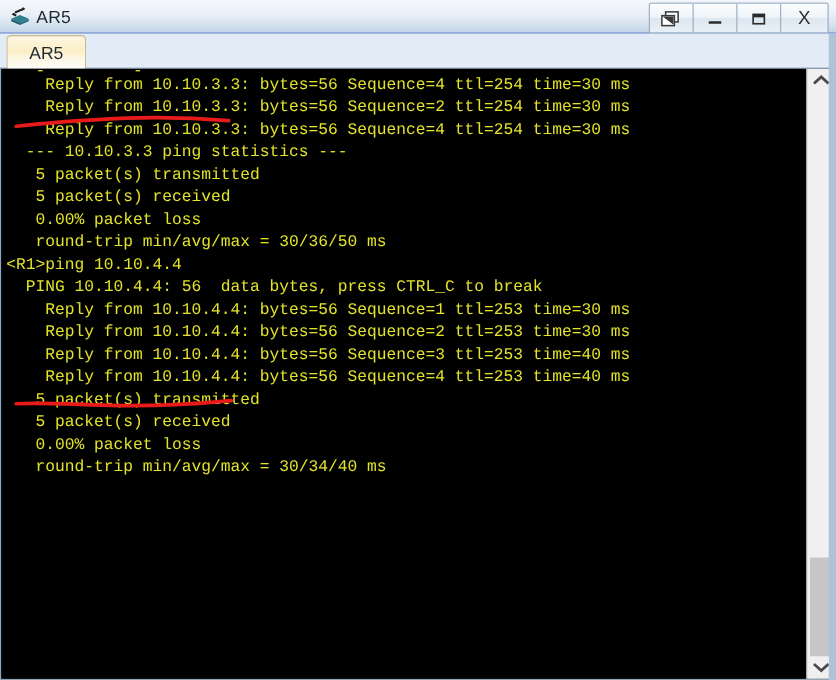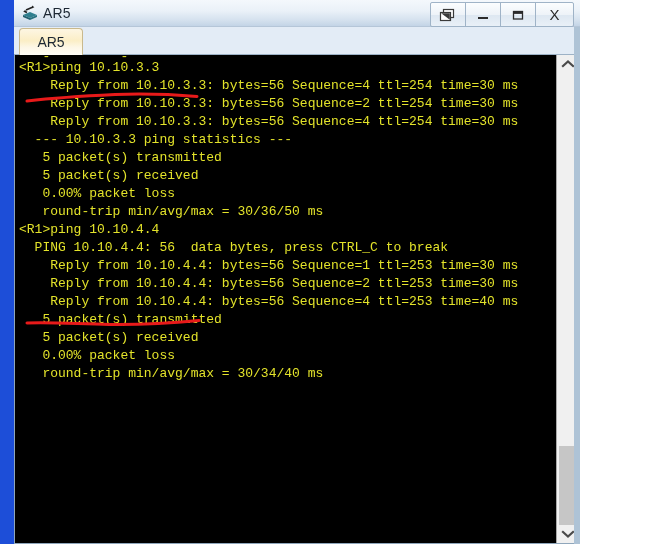--- a/index.html
+++ b/index.html
@@ -9,26 +9,25 @@
   }
   body {
     width: 669px;
     height: 544px;
     overflow: hidden;
     font-family: "Liberation Sans", sans-serif;
   }
 
   #app-window {
     position: relative;
-    width: 580px;
+    width: 669px;
     height: 544px;
     box-sizing: border-box;
     background: #1d4ed8;
     overflow: hidden;
-    padding-left: 14px;
   }
 
   
   #title-bar {
     position: relative;
     height: 27px;
     background: linear-gradient(to bottom, #f4f8fc 0%, #eaf1f8 42%, #d4e1ee 78%, #c3d4e6 100%);
     border-bottom: 1px solid #b5c6d8;
     display: flex;
     align-items: center;
@@ -252,35 +251,35 @@
   <div id="tab-strip">
     <div class="tab">
       <span>AR5</span>
     </div>
   </div>
 
   <div id="terminal-area">
     <div id="terminal-output">
         <div class="term-line clipped">   -         -</div>
         <div class="term-line blank"></div>
-        <div class="term-line">&lt;R1&gt;ping 10.10.3.3</div>
         <div class="term-line">    Reply from 10.10.3.3: bytes=56 Sequence=4 ttl=254 time=30 ms</div>
         <div class="term-line">    Reply from 10.10.3.3: bytes=56 Sequence=2 ttl=254 time=30 ms</div>
         <div class="term-line">    Reply from 10.10.3.3: bytes=56 Sequence=4 ttl=254 time=30 ms</div>
         <div class="term-line blank"></div>
         <div class="term-line">  --- 10.10.3.3 ping statistics ---</div>
         <div class="term-line">   5 packet(s) transmitted</div>
         <div class="term-line">   5 packet(s) received</div>
         <div class="term-line">   0.00% packet loss</div>
         <div class="term-line">   round-trip min/avg/max = 30/36/50 ms</div>
         <div class="term-line blank"></div>
         <div class="term-line">&lt;R1&gt;ping 10.10.4.4</div>
         <div class="term-line">  PING 10.10.4.4: 56  data bytes, press CTRL_C to break</div>
         <div class="term-line">    Reply from 10.10.4.4: bytes=56 Sequence=1 ttl=253 time=30 ms</div>
         <div class="term-line">    Reply from 10.10.4.4: bytes=56 Sequence=2 ttl=253 time=30 ms</div>
+        <div class="term-line">    Reply from 10.10.4.4: bytes=56 Sequence=3 ttl=253 time=40 ms</div>
         <div class="term-line">    Reply from 10.10.4.4: bytes=56 Sequence=4 ttl=253 time=40 ms</div>
         <div class="term-line blank"></div>
         <div class="term-line">   5 packet(s) transmitted</div>
         <div class="term-line">   5 packet(s) received</div>
         <div class="term-line">   0.00% packet loss</div>
         <div class="term-line">   round-trip min/avg/max = 30/34/40 ms</div>
         <div class="term-line blank"></div>
       </div>
 
     <div class="annotation" style="left:8px; top:32px; width:200px; height:20px;">

